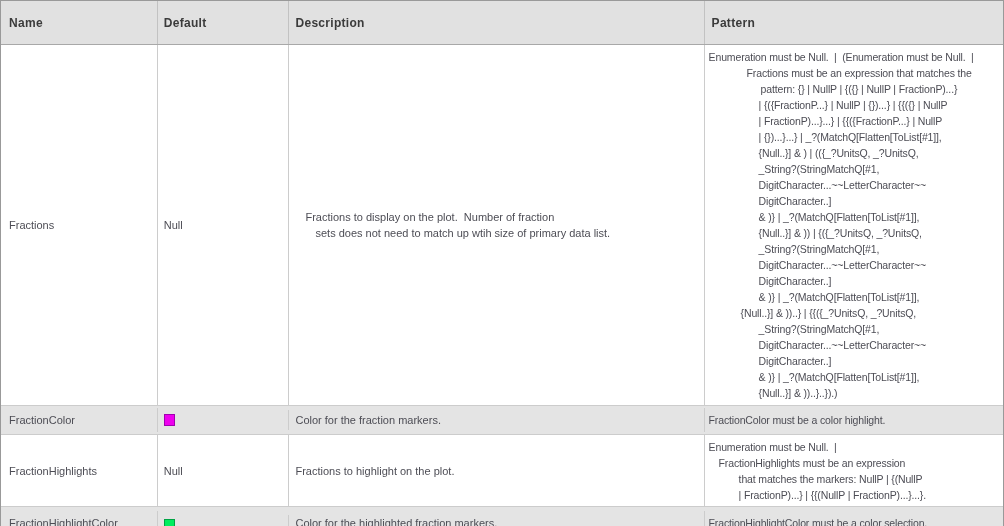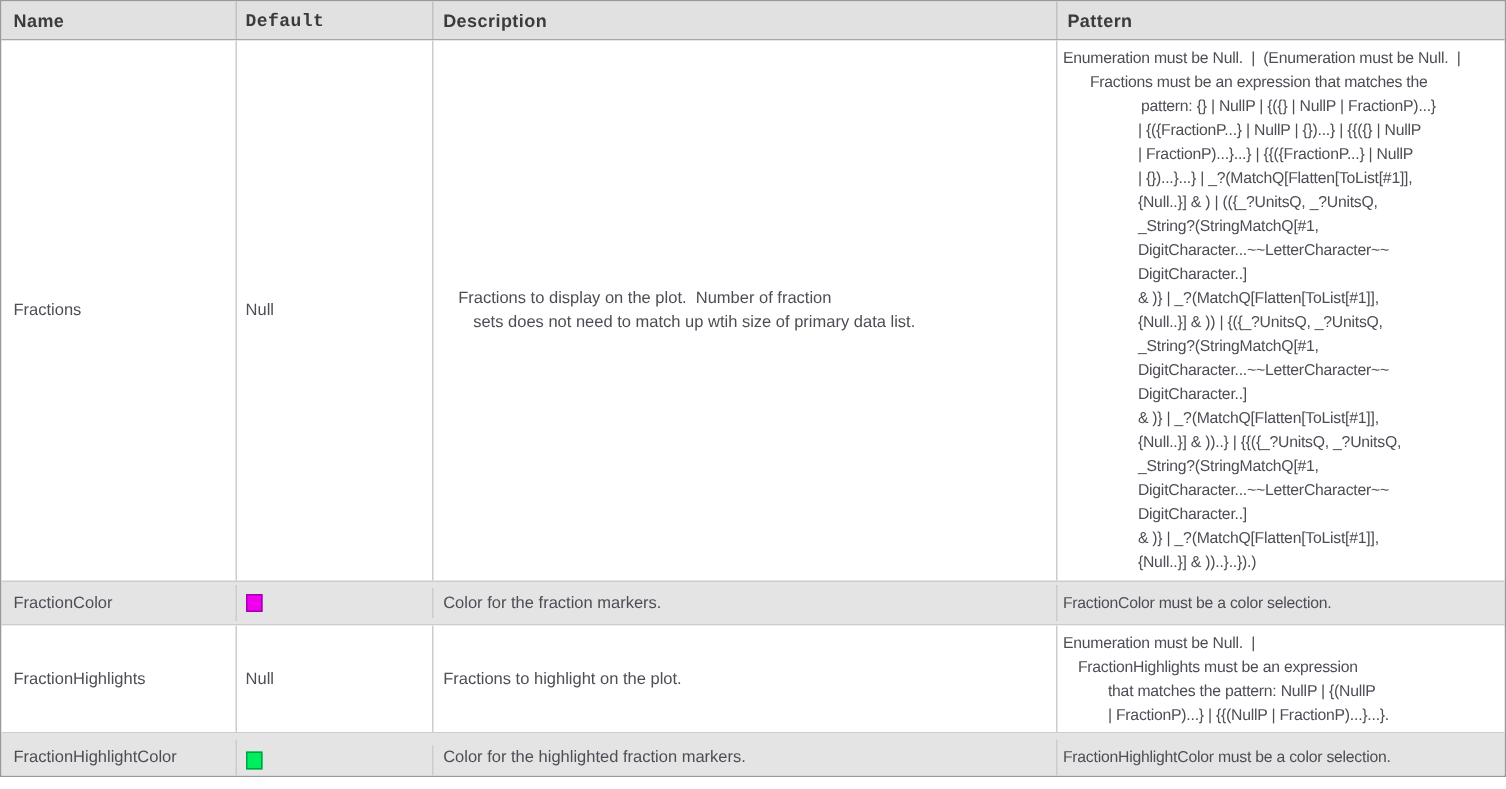--- a/index.html
+++ b/index.html
@@ -6,40 +6,40 @@
     --header-bg:#e1e1e1;
     --shaded-bg:#e4e4e4;
     --outer-border:#999999;
     --inner-border:#cccccc;
     --header-text:#3b3b3b;
     --body-text:#4d4d55;
   }
   html,body{margin:0;padding:0;background:#ffffff;}
   body{font-family:"Liberation Sans",sans-serif;color:var(--body-text);}
   .table{width:1004px;box-sizing:border-box;border:1px solid var(--outer-border);background:#ffffff;}
-  .thead{display:flex;height:26px;background:var(--header-bg);border-bottom:1px solid #a8a8a8;box-sizing:border-box;justify-content:flex-end;}
+  .thead{display:flex;height:44px;background:var(--header-bg);border-bottom:1px solid #a8a8a8;box-sizing:border-box;justify-content:flex-end;}
   .hcell{box-sizing:border-box;display:flex;align-items:center;border-right:1px solid #c2c2c2;
          font-weight:bold;font-size:12px;letter-spacing:0.3px;color:var(--header-text);white-space:pre;overflow:hidden;}
   .hcell:last-child{border-right:none;}
   .trow{display:flex;background:#ffffff;border-bottom:1px solid var(--inner-border);box-sizing:border-box;}
   .trow.shaded{background:var(--shaded-bg);}
   .trow:last-child{border-bottom:none;align-items:flex-end;}
   .trow:nth-child(1){height:361px;}
   .trow:nth-child(2){height:29px;align-items:center;}
   .trow:nth-child(3){height:72px;}
   .trow:nth-child(4){height:28px;}
   .cell{box-sizing:border-box;border-right:1px solid var(--inner-border);display:flex;flex-direction:column;
         justify-content:center;padding:4px 4px;overflow:hidden;}
   .cell:last-child{border-right:none;}
   .c-name{width:157px;padding-left:8px;}
   .c-default{width:132px;padding-left:6px;}
   .c-desc{width:416px;padding-left:6px;}
   .c-pattern{width:299px;padding-left:4px;}
   .h-name{width:157px;padding-left:8px;}
-  .h-default{width:132px;padding-left:6px;font-family:Liberation Mono, monospace;}
+  .h-default{width:132px;padding-left:6px;}
   .h-desc{width:416px;padding-left:6px;}
   .h-pattern{width:299px;padding-left:7px;}
   .line{white-space:pre;line-height:16px;font-size:11px;}
   .c-pattern .line{font-size:10.5px;letter-spacing:-0.15px;}
   .swatch{display:inline-block;width:11px;height:12px;border:1px solid #888888;box-sizing:border-box;}
 </style>
 </head>
 <body>
 
 <div class="table">
@@ -64,71 +64,71 @@
         </div>
         <div class="cell c-default">
           <span class="line">Null</span>
         </div>
         <div class="cell c-desc">
           <div class="line" style="margin-left: 10px;">Fractions to display on the plot.  Number of fraction</div>
           <div class="line" style="margin-left: 20px;">sets does not need to match up wtih size of primary data list.</div>
         </div>
         <div class="cell c-pattern">
           <div class="line" style="margin-left: 0px;">Enumeration must be Null.  |  (Enumeration must be Null.  |</div>
-          <div class="line" style="margin-left: 18px;">Fractions must be an expression that matches the</div>
+          <div class="line" style="margin-left: 38px;">Fractions must be an expression that matches the</div>
           <div class="line" style="margin-left: 52px;">pattern: {} | NullP | {({} | NullP | FractionP)...}</div>
           <div class="line" style="margin-left: 50px;">| {({FractionP...} | NullP | {})...} | {{({} | NullP</div>
           <div class="line" style="margin-left: 50px;">| FractionP)...}...} | {{({FractionP...} | NullP</div>
           <div class="line" style="margin-left: 50px;">| {})...}...} | _?(MatchQ[Flatten[ToList[#1]],</div>
           <div class="line" style="margin-left: 50px;">{Null..}] &amp; ) | (({_?UnitsQ, _?UnitsQ,</div>
           <div class="line" style="margin-left: 50px;">_String?(StringMatchQ[#1,</div>
           <div class="line" style="margin-left: 50px;">DigitCharacter...~~LetterCharacter~~</div>
           <div class="line" style="margin-left: 50px;">DigitCharacter..]</div>
           <div class="line" style="margin-left: 50px;">&amp; )} | _?(MatchQ[Flatten[ToList[#1]],</div>
           <div class="line" style="margin-left: 50px;">{Null..}] &amp; )) | {({_?UnitsQ, _?UnitsQ,</div>
           <div class="line" style="margin-left: 50px;">_String?(StringMatchQ[#1,</div>
           <div class="line" style="margin-left: 50px;">DigitCharacter...~~LetterCharacter~~</div>
           <div class="line" style="margin-left: 50px;">DigitCharacter..]</div>
           <div class="line" style="margin-left: 50px;">&amp; )} | _?(MatchQ[Flatten[ToList[#1]],</div>
-          <div class="line" style="margin-left: 50px;">{Null..}] &amp; ))..} | {{({_?UnitsQ, _?UnitsQ,</div>
+          <div class="line" style="margin-left: 32px;">{Null..}] &amp; ))..} | {{({_?UnitsQ, _?UnitsQ,</div>
           <div class="line" style="margin-left: 50px;">_String?(StringMatchQ[#1,</div>
           <div class="line" style="margin-left: 50px;">DigitCharacter...~~LetterCharacter~~</div>
           <div class="line" style="margin-left: 50px;">DigitCharacter..]</div>
           <div class="line" style="margin-left: 50px;">&amp; )} | _?(MatchQ[Flatten[ToList[#1]],</div>
           <div class="line" style="margin-left: 50px;">{Null..}] &amp; ))..}..}).)</div>
         </div>
       </div>
       <div class="trow shaded">
         <div class="cell c-name">
           <span class="line">FractionColor</span>
         </div>
         <div class="cell c-default">
           <span class="swatch" style="background: rgb(238, 0, 238); border-color: rgb(160, 0, 176);"></span>
         </div>
         <div class="cell c-desc">
           <div class="line" style="margin-left: 0px;">Color for the fraction markers.</div>
         </div>
         <div class="cell c-pattern">
-          <div class="line" style="margin-left: 0px;">FractionColor must be a color selection.</div>
+          <div class="line" style="margin-left: 0px;">FractionColor must be a color highlight.</div>
         </div>
       </div>
       <div class="trow">
         <div class="cell c-name">
           <span class="line">FractionHighlights</span>
         </div>
         <div class="cell c-default">
           <span class="line">Null</span>
         </div>
         <div class="cell c-desc">
           <div class="line" style="margin-left: 0px;">Fractions to highlight on the plot.</div>
         </div>
         <div class="cell c-pattern">
           <div class="line" style="margin-left: 0px;">Enumeration must be Null.  |</div>
           <div class="line" style="margin-left: 10px;">FractionHighlights must be an expression</div>
-          <div class="line" style="margin-left: 30px;">that matches the pattern: NullP | {(NullP</div>
+          <div class="line" style="margin-left: 30px;">that matches the markers: NullP | {(NullP</div>
           <div class="line" style="margin-left: 30px;">| FractionP)...} | {{(NullP | FractionP)...}...}.</div>
         </div>
       </div>
       <div class="trow shaded">
         <div class="cell c-name">
           <span class="line">FractionHighlightColor</span>
         </div>
         <div class="cell c-default">
           <span class="swatch" style="background: rgb(0, 238, 94); border-color: rgb(0, 163, 68);"></span>
         </div>

